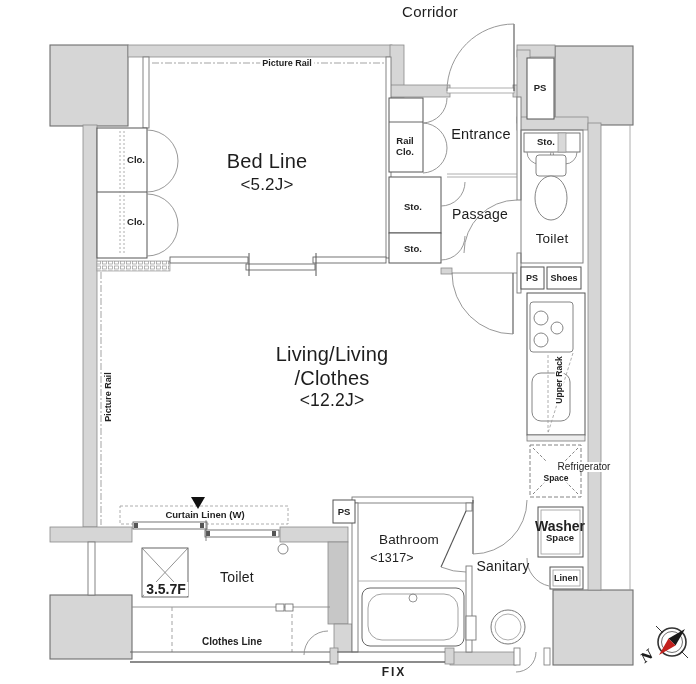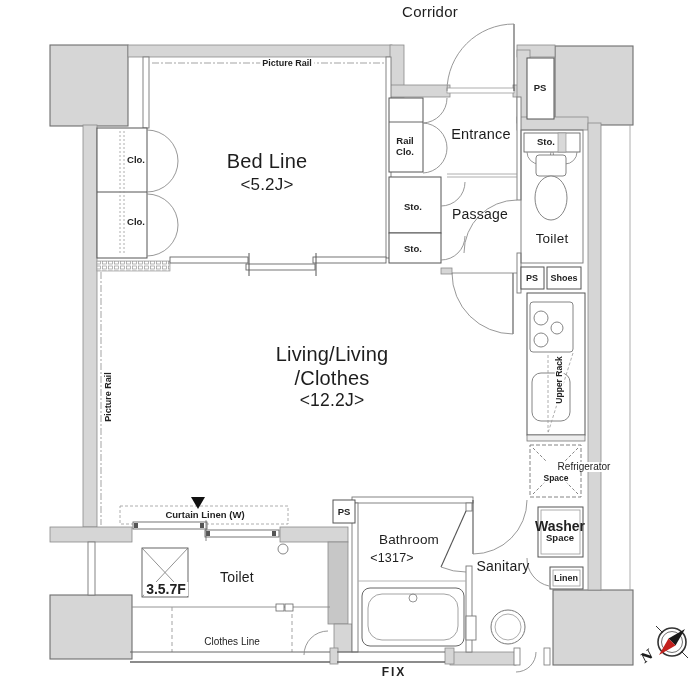--- a/index.html
+++ b/index.html
@@ -260,19 +260,19 @@
   <div class="lb room" style="left:392px;top:558px;font-size:12.5px">&lt;1317&gt;</div>
 
   <div class="lb sm" style="left:560px;top:526px;font-size:14px">Washer</div>
   <div class="lb sm" style="left:560px;top:538px;font-size:9.5px">Space</div>
 
   <div class="lb room" style="left:503px;top:566px;font-size:14px">Sanitary</div>
   <div class="lb sm" style="left:566px;top:578px;font-size:9px">Linen</div>
 
   <div class="lb room" style="left:237px;top:577px;font-size:14px">Toilet</div>
   <div class="lb sm bg" style="left:166px;top:589px;font-size:14px">3.5.7F</div>
-  <div class="lb sm" style="left:232px;top:642px;font-size:10px;font-weight:400">Clothes Line</div>
+  <div class="lb sm" style="left:232px;top:642px;font-size:10px;font-weight:700">Clothes Line</div>
 
   <div class="lb sm" style="left:394px;top:672px;font-size:12px;letter-spacing:2px">FIX</div>
   <div class="lb north" style="left:647px;top:656px;font-size:13px">N</div>
 </div>
 
 </div>
 
 </body></html>

